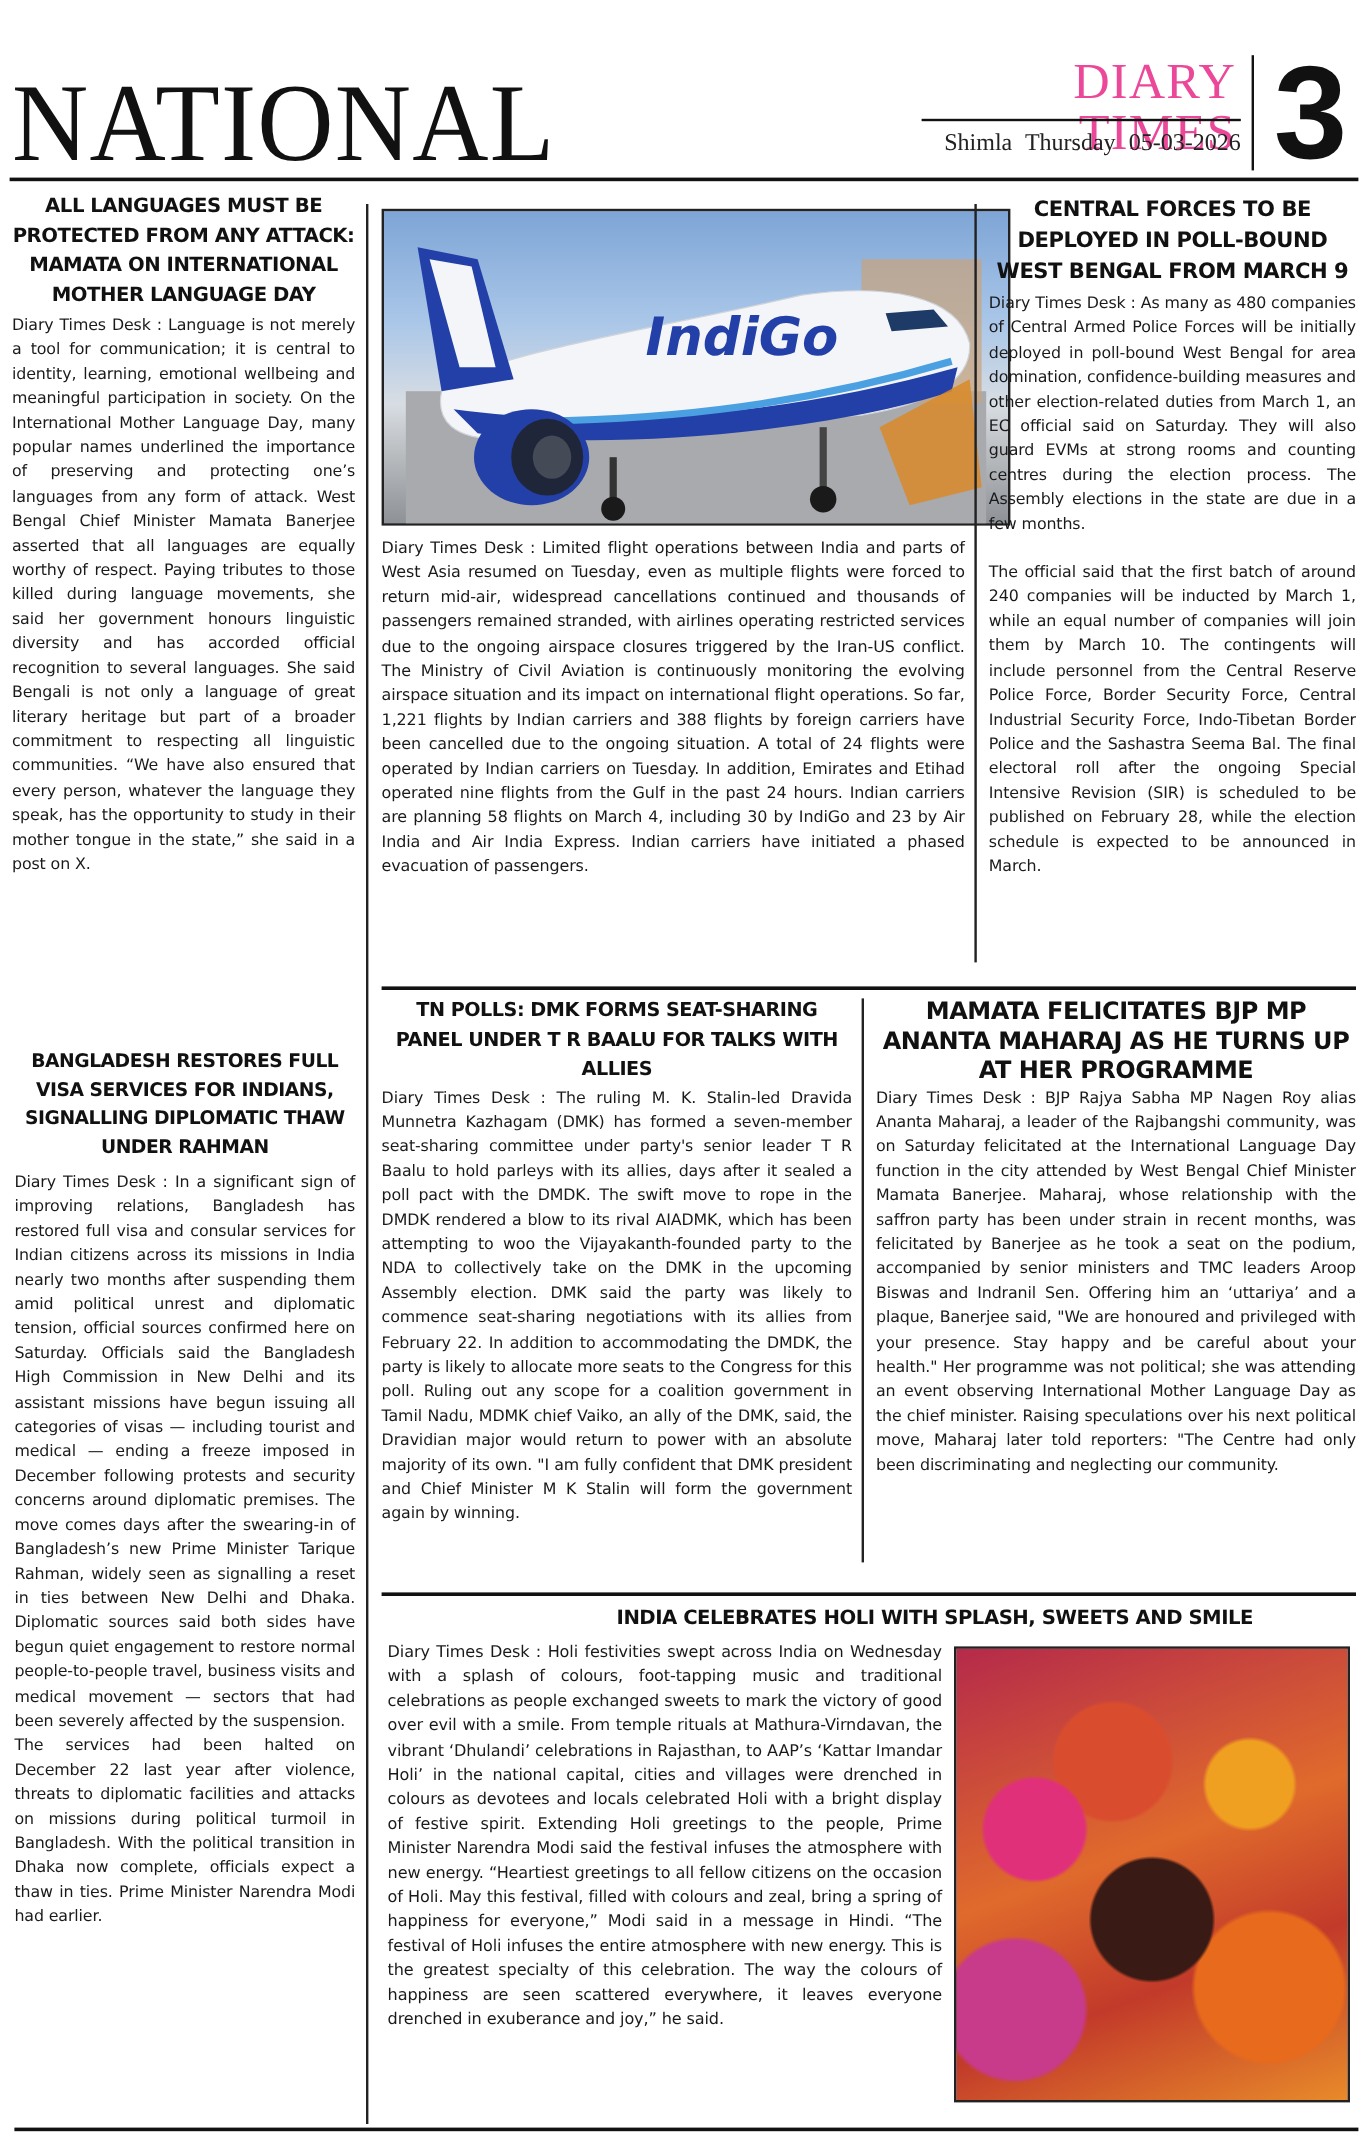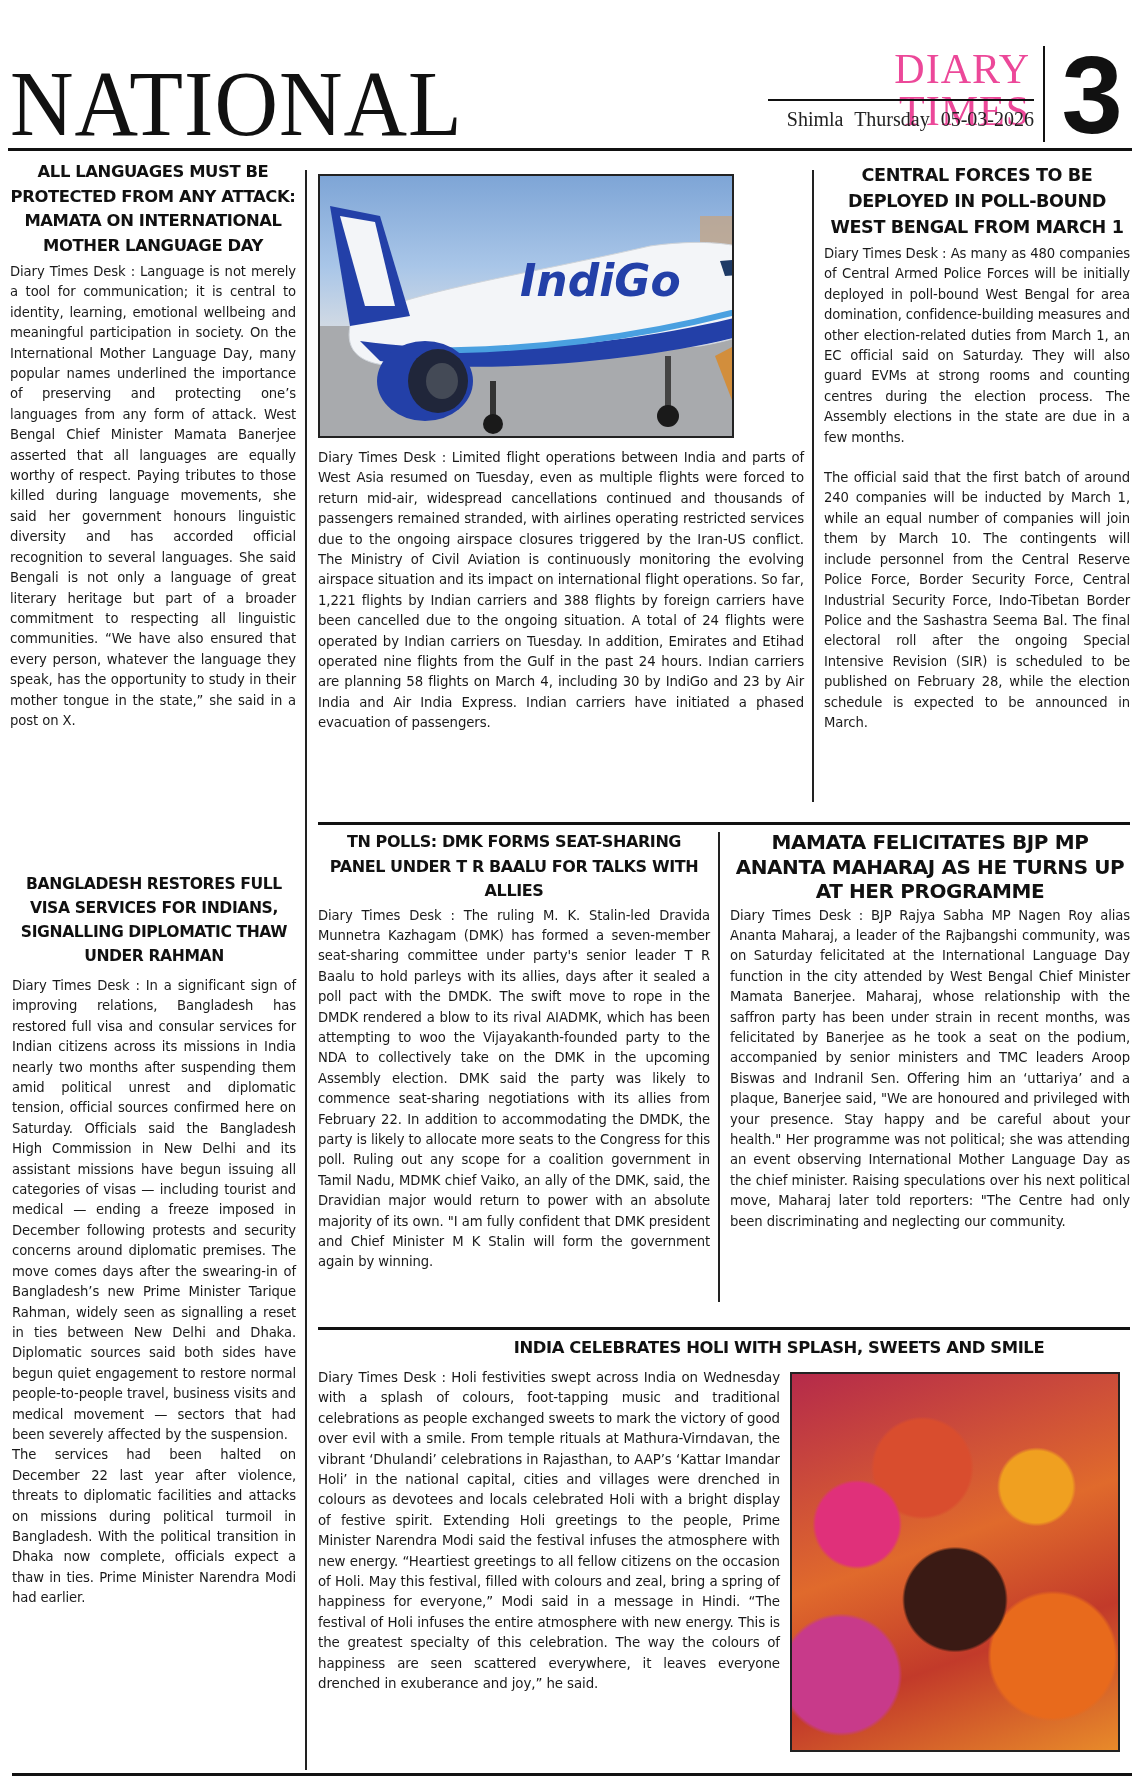--- a/index.html
+++ b/index.html
@@ -79,21 +79,21 @@
 
 <article class="abs" style="left:12px; top:872px; width:284px;">
   <h2 class="headline" style="font-size:15.6px; line-height:24px;">BANGLADESH RESTORES FULL VISA SERVICES FOR INDIANS, SIGNALLING DIPLOMATIC THAW UNDER RAHMAN</h2>
   <p class="body-text" style="margin-top:8px;"><span class="desk">Diary Times Desk :</span><span> In a significant sign of improving relations, Bangladesh has restored full visa and consular services for Indian citizens across its missions in India nearly two months after suspending them amid political unrest and diplomatic tension, official sources confirmed here on Saturday. Officials said the Bangladesh High Commission in New Delhi and its assistant missions have begun issuing all categories of visas — including tourist and medical — ending a freeze imposed in December following protests and security concerns around diplomatic premises. The move comes days after the swearing-in of Bangladesh’s new Prime Minister Tarique Rahman, widely seen as signalling a reset in ties between New Delhi and Dhaka. Diplomatic sources said both sides have begun quiet engagement to restore normal people-to-people travel, business visits and medical movement — sectors that had been severely affected by the suspension.</span></p>
   <p class="body-text">The services had been halted on December 22 last year after violence, threats to diplomatic facilities and attacks on missions during political turmoil in Bangladesh. With the political transition in Dhaka now complete, officials expect a thaw in ties. Prime Minister Narendra Modi had earlier.</p>
 </article>
 
 <div class="abs vrule" style="left:305px; top:170px; height:1600px;"></div>
 
 <article class="abs" style="left:318px; top:160px; width:486px;">
-  <div class="photo plane-photo" style="position:relative; width:416px; height:264px; margin-top:14px;text-align:center;" title="IndiGo aircraft parked on tarmac">
+  <div class="photo plane-photo" style="position:relative; width:524px; height:264px; margin-top:14px;text-align:center;" title="IndiGo aircraft parked on tarmac">
     <svg width="484" height="264" viewBox="0 0 484 264">
       <rect x="0" y="150" width="484" height="114" fill="#a8aaad"></rect>
       <rect x="380" y="40" width="100" height="120" fill="#c9a27a" opacity="0.7"></rect>
       <path d="M30 150 C60 120 200 100 330 70 C400 60 460 70 470 110 C472 140 440 160 380 170 L80 190 C40 190 25 175 30 150 Z" fill="#f3f5f8" stroke="#cfd4da"></path>
       <path d="M40 165 C150 180 300 175 460 130 L455 150 C350 185 160 200 60 185 Z" fill="#2340a8"></path>
       <path d="M90 175 C200 175 320 165 455 125" stroke="#4aa0e0" stroke-width="6" fill="none"></path>
       <path d="M30 150 L10 30 L60 40 L90 140 Z" fill="#2340a8"></path>
       <path d="M20 40 L55 46 L75 130 L45 130 Z" fill="#f3f5f8"></path>
       <path d="M400 85 L440 82 L452 96 L405 100 Z" fill="#1e3a66"></path>
       <ellipse cx="105" cy="205" rx="48" ry="40" fill="#2340a8"></ellipse>
@@ -106,21 +106,21 @@
       <path d="M395 180 L470 140 L480 230 L420 245 Z" fill="#d98a28" opacity="0.85"></path>
       <text x="200" y="120" font-family="DejaVu Sans, sans-serif" font-style="italic" font-weight="700" font-size="44" fill="#2340a8">IndiGo</text>
     </svg>
   </div>
   <p class="body-text" style="margin-top:10px; font-size:13.3px;"><span class="desk">Diary Times Desk :</span><span> Limited flight operations between India and parts of West Asia resumed on Tuesday, even as multiple flights were forced to return mid-air, widespread cancellations continued and thousands of passengers remained stranded, with airlines operating restricted services due to the ongoing airspace closures triggered by the Iran-US conflict. The Ministry of Civil Aviation is continuously monitoring the evolving airspace situation and its impact on international flight operations. So far, 1,221 flights by Indian carriers and 388 flights by foreign carriers have been cancelled due to the ongoing situation. A total of 24 flights were operated by Indian carriers on Tuesday. In addition, Emirates and Etihad operated nine flights from the Gulf in the past 24 hours. Indian carriers are planning 58 flights on March 4, including 30 by IndiGo and 23 by Air India and Air India Express. Indian carriers have initiated a phased evacuation of passengers.</span></p>
 </article>
 
 <div class="abs vrule" style="left:812px; top:170px; height:632px;"></div>
 
 <article class="abs" style="left:824px; top:162px; width:306px;">
-  <h2 class="headline" style="font-size:17.6px; line-height:26px;">CENTRAL FORCES TO BE DEPLOYED IN POLL-BOUND WEST BENGAL FROM MARCH 1</h2>
+  <h2 class="headline" style="font-size:17.6px; line-height:26px;">CENTRAL FORCES TO BE DEPLOYED IN POLL-BOUND WEST BENGAL FROM MARCH 9</h2>
   <p class="body-text" style="margin-top:4px;"><span class="desk">Diary Times Desk :</span><span> As many as 480 companies of Central Armed Police Forces will be initially deployed in poll-bound West Bengal for area domination, confidence-building measures and other election-related duties from March 1, an EC official said on Saturday. They will also guard EVMs at strong rooms and counting centres during the election process. The Assembly elections in the state are due in a few months.</span></p>
   <p class="body-text" style="margin-top:20px;">The official said that the first batch of around 240 companies will be inducted by March 1, while an equal number of companies will join them by March 10. The contingents will include personnel from the Central Reserve Police Force, Border Security Force, Central Industrial Security Force, Indo-Tibetan Border Police and the Sashastra Seema Bal. The final electoral roll after the ongoing Special Intensive Revision (SIR) is scheduled to be published on February 28, while the election schedule is expected to be announced in March.</p>
 </article>
 
 <div class="abs hrule" style="left:318px; top:822px; width:812px;"></div>
 
 <article class="abs" style="left:318px; top:830px; width:392px;">
   <h2 class="headline" style="font-size:16px; line-height:24.5px;">TN POLLS: DMK FORMS SEAT-SHARING PANEL UNDER T R BAALU FOR TALKS WITH ALLIES</h2>
   <p class="body-text" style="margin-top:2px;"><span class="desk">Diary Times Desk :</span><span> The ruling M. K. Stalin-led Dravida Munnetra Kazhagam (DMK) has formed a seven-member seat-sharing committee under party's senior leader T R Baalu to hold parleys with its allies, days after it sealed a poll pact with the DMDK. The swift move to rope in the DMDK rendered a blow to its rival AIADMK, which has been attempting to woo the Vijayakanth-founded party to the NDA to collectively take on the DMK in the upcoming Assembly election. DMK said the party was likely to commence seat-sharing negotiations with its allies from February 22. In addition to accommodating the DMDK, the party is likely to allocate more seats to the Congress for this poll. Ruling out any scope for a coalition government in Tamil Nadu, MDMK chief Vaiko, an ally of the DMK, said, the Dravidian major would return to power with an absolute majority of its own. "I am fully confident that DMK president and Chief Minister M K Stalin will form the government again by winning.</span></p>
 </article>
@@ -129,19 +129,19 @@
 
 <article class="abs" style="left:730px; top:830px; width:400px;">
   <h2 class="headline" style="font-size:20px; line-height:24.5px;">MAMATA FELICITATES BJP MP ANANTA MAHARAJ AS HE TURNS UP AT HER PROGRAMME</h2>
   <p class="body-text" style="margin-top:2px;"><span class="desk">Diary Times Desk :</span><span> BJP Rajya Sabha MP Nagen Roy alias Ananta Maharaj, a leader of the Rajbangshi community, was on Saturday felicitated at the International Language Day function in the city attended by West Bengal Chief Minister Mamata Banerjee. Maharaj, whose relationship with the saffron party has been under strain in recent months, was felicitated by Banerjee as he took a seat on the podium, accompanied by senior ministers and TMC leaders Aroop Biswas and Indranil Sen. Offering him an ‘uttariya’ and a plaque, Banerjee said, "We are honoured and privileged with your presence. Stay happy and be careful about your health." Her programme was not political; she was attending an event observing International Mother Language Day as the chief minister. Raising speculations over his next political move, Maharaj later told reporters: "The Centre had only been discriminating and neglecting our community.</span></p>
 </article>
 
 <div class="abs hrule" style="left:318px; top:1327px; width:812px;"></div>
 
 <article class="abs" style="left:318px; top:1336px; width:812px;">
   <h2 class="headline" style="font-size:16.4px; line-height:24px; padding-left:110px;">INDIA CELEBRATES HOLI WITH SPLASH, SWEETS AND SMILE</h2>
-  <div style="display:flex; gap:10px; margin-top:8px;">
+  <div style="display:flex; gap:10px; margin-top:8px;justify-content:center;">
     <p class="body-text" style="width:462px; font-size:13.4px;"><span class="desk">Diary Times Desk :</span><span> Holi festivities swept across India on Wednesday with a splash of colours, foot-tapping music and traditional celebrations as people exchanged sweets to mark the victory of good over evil with a smile. From temple rituals at Mathura-Virndavan, the vibrant ‘Dhulandi’ celebrations in Rajasthan, to AAP’s ‘Kattar Imandar Holi’ in the national capital, cities and villages were drenched in colours as devotees and locals celebrated Holi with a bright display of festive spirit. Extending Holi greetings to the people, Prime Minister Narendra Modi said the festival infuses the atmosphere with new energy. “Heartiest greetings to all fellow citizens on the occasion of Holi. May this festival, filled with colours and zeal, bring a spring of happiness for everyone,” Modi said in a message in Hindi. “The festival of Holi infuses the entire atmosphere with new energy. This is the greatest specialty of this celebration. The way the colours of happiness are seen scattered everywhere, it leaves everyone drenched in exuberance and joy,” he said.</span></p>
     <div class="photo holi-photo" style="width:330px; height:380px; margin-top:4px;" title="Crowd celebrating Holi with coloured powder around a large cauldron"></div>
   </div>
 </article>
 
 <div class="abs hrule" style="left:12px; top:1773px; width:1120px;"></div>
 
 </body></html>

